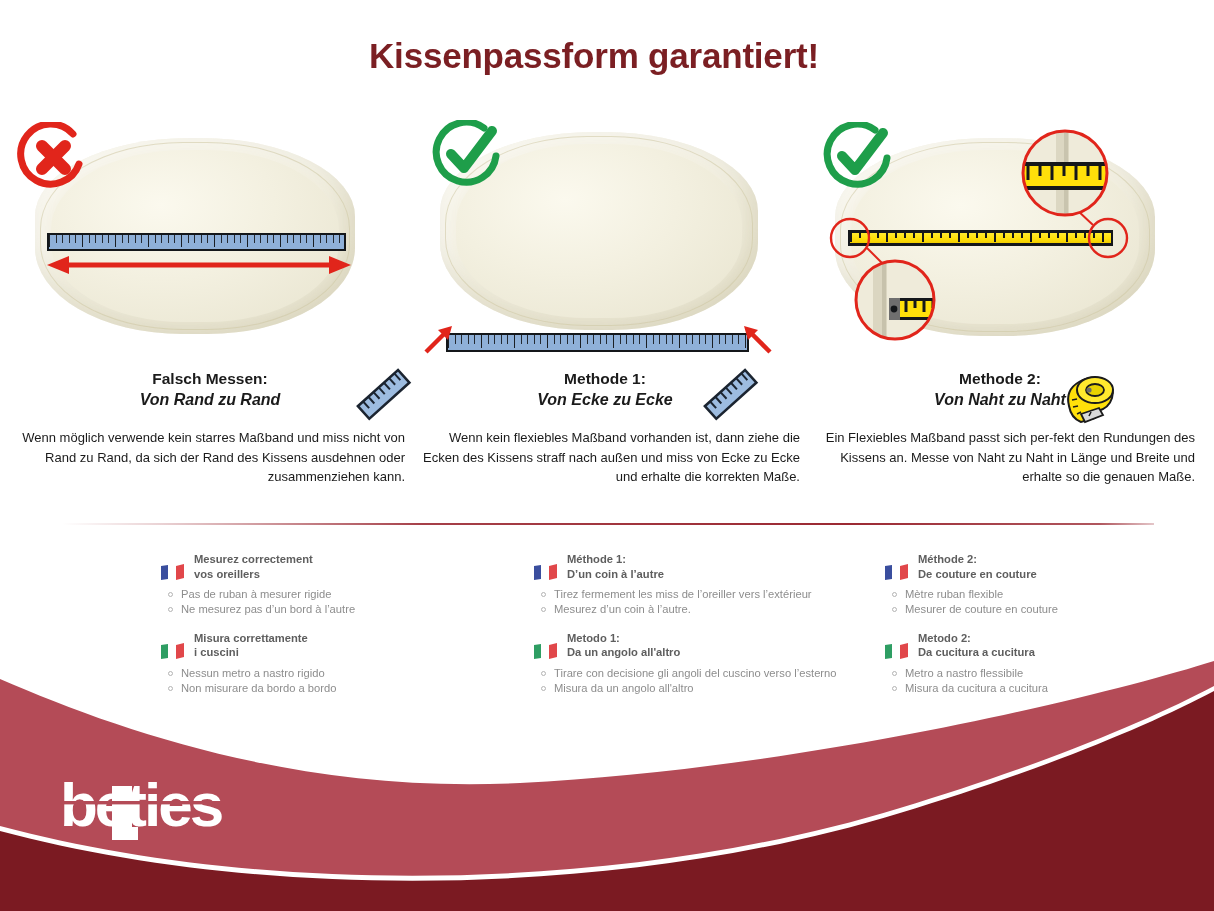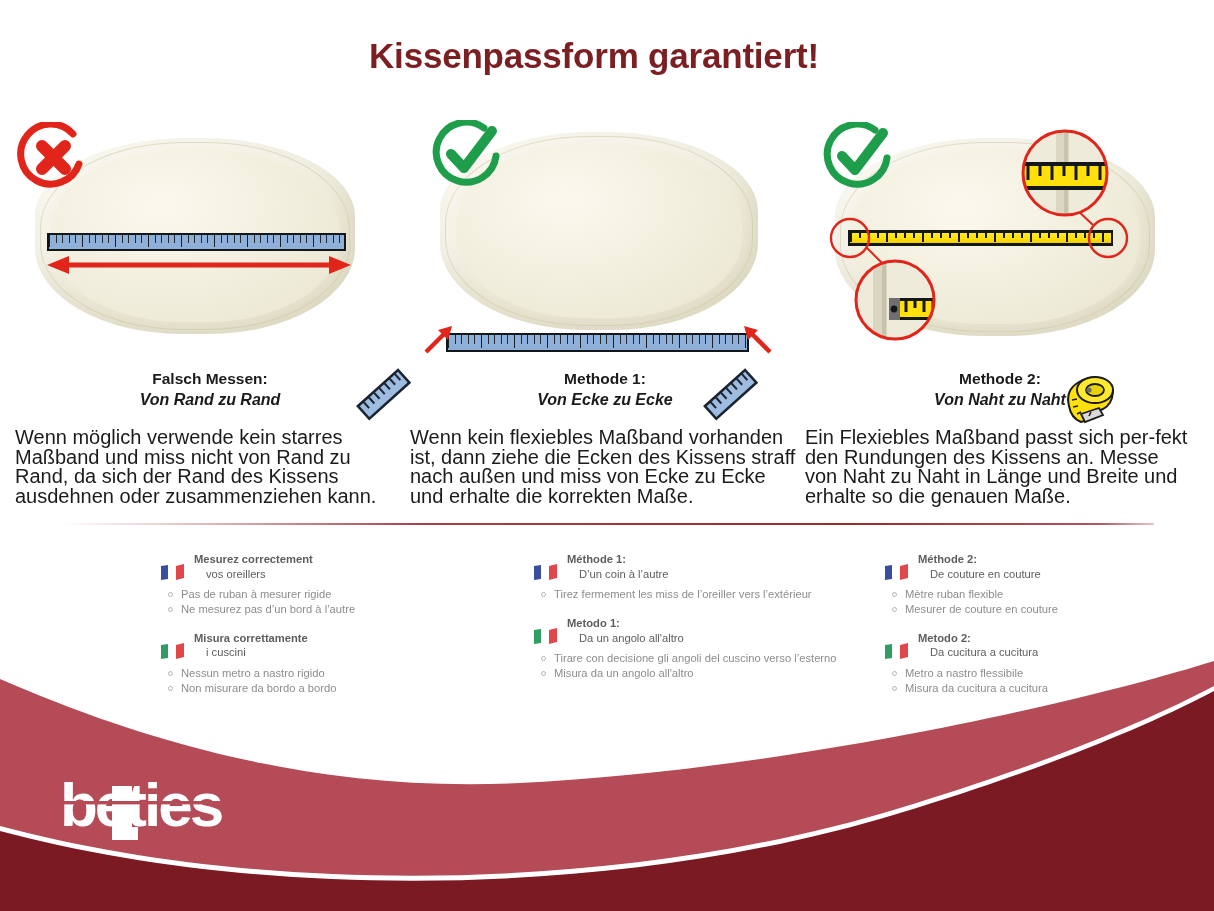--- a/index.html
+++ b/index.html
@@ -94,21 +94,21 @@
     mask-image: linear-gradient(to bottom, #000 0 88%, transparent 88% 100%);
     -webkit-mask-image: linear-gradient(to bottom, #000 0 88%, transparent 88% 100%);
   }
 
   
   .head { position:absolute; top:248px; left:0; width:390px; text-align:center; }
   .head .l1 { font-size:15.5px; font-weight:bold; color:#1b1b1b; line-height:21px; }
   .head .l2 { font-size:16px; font-weight:bold; font-style:italic; color:#1b1b1b; line-height:21px; }
   .body-txt {
     position:absolute; top:308px; left:0; width:390px;
-    text-align:left; font-size:20px; line-height:19.6px; color:#1b1b1b;
+    text-align:right; font-size:13px; line-height:19.6px; color:#1b1b1b;
   }
   .icon-inline { position:absolute; z-index:4; }
 
   
   .divider {
     position:absolute; left:62px; top:523px; width:1092px; height:2px;
     background: linear-gradient(to right,
       rgba(150,30,40,0) 0%, rgba(150,30,40,.20) 9%,
       rgba(150,30,40,.85) 33%, rgba(150,30,40,.95) 72%,
       rgba(150,30,40,.75) 95%, rgba(150,30,40,.25) 100%);
@@ -116,21 +116,21 @@
 
   
   .ml { position:absolute; top:552px; width:340px; }
   .ml-0 { left:160px; }
   .ml-1 { left:533px; }
   .ml-2 { left:884px; }
   .ml-group { margin-bottom: 14px; }
   .ml-head { display:flex; align-items:flex-end; gap:9px; }
   .flag { width:25px; height:17px; flex:0 0 25px; margin-top:2px; }
   .ml-titles { font-size:11.2px; line-height:14.6px; color:#5e5e5e; font-weight:bold; }
-  .ml-titles .t2 { font-weight:normal;margin-left:12px; }
+  .ml-titles .t2 { font-weight:bold; }
   .ml-list { margin-top:6px; padding-left:8px; }
   .ml-li { display:flex; align-items:flex-start; gap:8px; font-size:11.2px; line-height:14.8px; color:#8d8d8d; }
   .bullet { flex:0 0 5px; margin-top:5px; width:5px; height:5px; border:1px solid #b3b3b3; border-radius:50%; }
 
   
   .footer { position:absolute; left:0; bottom:0; width:1214px; height:250px; }
   .footer svg { display:block; }
   .logo { position:absolute; left:60px; top:772px; width:230px; height:68px; z-index:9; }
 </style>
 </head>
@@ -397,20 +397,24 @@
         <div class="ml-titles">
           <div class="t1">Méthode 1:</div>
           <div class="t2">D’un coin à l’autre</div>
         </div>
       </div>
       <div class="ml-list">
         <div class="ml-li">
             <span class="bullet"></span>
             <span>Tirez fermement les miss de l’oreiller vers l’extérieur</span>
           </div>
+        <div class="ml-li">
+            <span class="bullet"></span>
+            <span>Mesurez d’un coin à l’autre.</span>
+          </div>
       </div>
     </div>
     <div class="ml-group">
       <div class="ml-head">
         <svg class="flag" viewBox="0 0 25 17">
           <path d="M1 2 L8 1 L8 15 L1 16 Z" fill="#2E9E63"></path>
           <path d="M8 1 L16 2 L16 16 L8 15 Z" fill="#ffffff"></path>
           <path d="M16 2 L24 0 L24 14 L16 16 Z" fill="#E1474A"></path>
         </svg>
         <div class="ml-titles">

